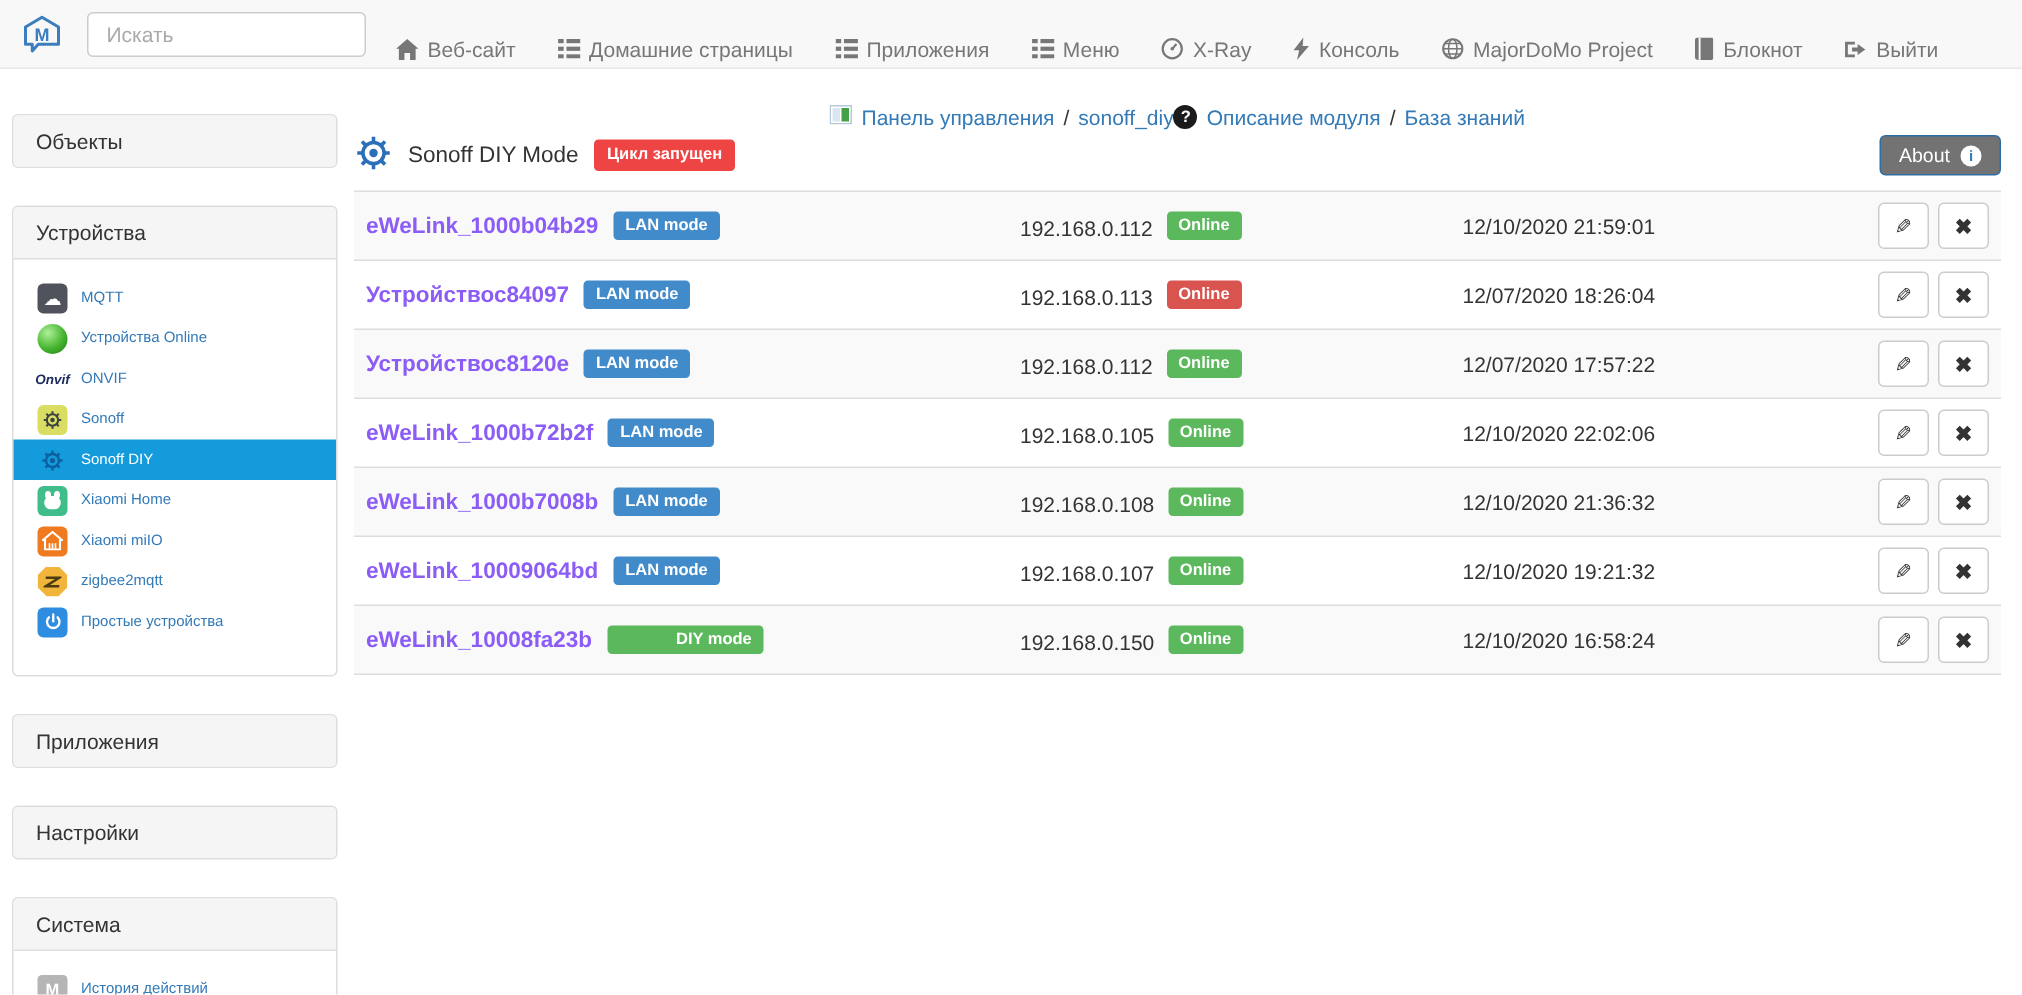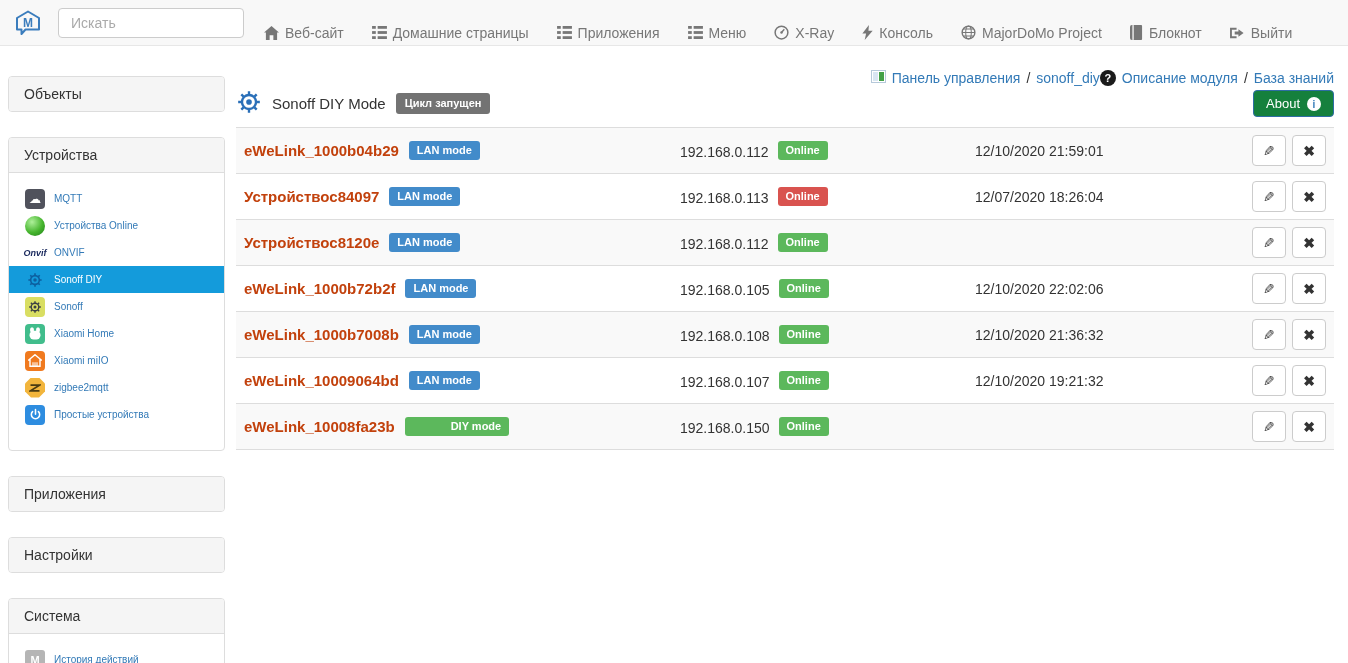--- a/index.html
+++ b/index.html
@@ -57,52 +57,52 @@
   .ic-miio { background: #f07a1f; }
   .ic-z2m { background: #f2b53c; border-radius: 0;
     clip-path: polygon(30% 0,70% 0,100% 30%,100% 70%,70% 100%,30% 100%,0% 70%,0% 30%); }
   .ic-simple { background: #2e8de0; }
   .ic-history { background: #b5b5b5; color: #fff; font-weight: bold; font-size: 11px; border-radius: 3px; }
   .ic-connect { border-radius: 50%; background: radial-gradient(circle at 35% 30%, #9cc8ef 0%, #3a7bc4 55%, #16458c 100%); }
   .ic-plain { background: transparent; }
 
   
   .main { flex: 1; padding: 24px 14px 0 11px; min-width: 0; }
-  .crumb-row { display: flex; justify-content: flex-end; align-items: center; }
+  .crumb-row { display: flex; justify-content: center; align-items: center; }
   .crumbs, .help-links { display: flex; align-items: center; gap: 6px; }
   .link { color: #337ab7; text-decoration: none; cursor: pointer; }
   .sep { color: #333; }
   .q-icon {
     width: 16px; height: 16px; border-radius: 50%; background: #1b1b1b; color: #fff;
     font-size: 11px; font-weight: bold; display: inline-flex; align-items: center; justify-content: center;
   }
   .title-row { display: flex; justify-content: space-between; align-items: center; margin-top: 3px; }
   .title-left { display: flex; align-items: center; gap: 10px; }
   .page-title { font-size: 15px; color: #333; }
   .label {
     color: #fff; font-weight: bold; font-size: 11px; padding: 3px 8px;
     border-radius: 3px; white-space: nowrap; display: inline-block; line-height: 1.2;
   }
-  .run-badge { background: #737373; font-size: 11px; padding: 4px 9px; }
+  .run-badge { background: #ef4444; font-size: 11px; padding: 4px 9px; }
   .btn-about {
-    background: #15803d; border: 1px solid #2e6da4; color: #fff; border-radius: 4px;
+    background: #737373; border: 1px solid #2e6da4; color: #fff; border-radius: 4px;
     padding: 5px 12px; font-size: 13px; display: flex; align-items: flex-end; gap: 7px;
     cursor: pointer; font-family: inherit;
   }
   .info-circle {
     width: 14px; height: 14px; background: #fff; color: #337ab7; border-radius: 50%;
     font-size: 10px; font-weight: bold; display: inline-flex; align-items: center; justify-content: center;
   }
 
   
   .device-table { margin-top: 9px; border-top: 1px solid #ddd; }
   .trow { display: flex; align-items: center; height: 46px; border-bottom: 1px solid #ddd; background: #fff; }
   .trow:nth-child(odd) { background: #f9f9f9; }
   .name-cell { flex: 0 0 444px; padding-left: 8px; display: flex; align-items: center; gap: 10px; min-width: 0; }
-  .dev-name { font-weight: bold; font-size: 15px; color: #c2410c; white-space: nowrap; }
+  .dev-name { font-weight: bold; font-size: 15px; color: #8b5cf6; white-space: nowrap; }
   .ip-cell { flex: 0 0 295px; display: flex; align-items: flex-end; gap: 9px; }
   .time-cell { flex: 0 0 270px; }
   .actions-cell { flex: 1; display: flex; justify-content: flex-end; gap: 6px; padding-right: 8px; }
   .mode-badge[data-type="lan"] { background: #428bca; }
   .mode-badge[data-type="diy"] { background: #5cb85c; padding-left: 46px; }
   .status-badge[data-type="online"] { background: #5cb85c; }
   .status-badge[data-type="offline"] { background: #d9534f; }
   .icon-btn {
     width: 34px; height: 31px; background: #fff; border: 1px solid #ccc; border-radius: 4px;
     display: flex; align-items: center; justify-content: center; font-size: 14px; color: #333;
@@ -242,47 +242,47 @@
               <span class="app-icon ic-online"></span>
             </span>
           <span class="side-label">Устройства Online</span>
         </div>
         <div class="side-item">
           <span class="icon-slot">
               <span class="app-icon ic-onvif">Onvif</span>
             </span>
           <span class="side-label">ONVIF</span>
         </div>
+        <div class="side-item">
+          <span class="icon-slot">
+              <span class="app-icon ic-sonoff">
+            <svg width="14" height="14" viewBox="0 0 24 24">
+                  <g stroke="#3c4043" fill="none" stroke-width="2.4">
+                    <circle cx="12" cy="12" r="6.5"></circle>
+                    <path d="M12 2v3M12 19v3M2 12h3M19 12h3M4.9 4.9l2.1 2.1M17 17l2.1 2.1M4.9 19.1L7 17M17 7l2.1-2.1"></path>
+                  </g>
+                  <circle cx="12" cy="12" r="2.6" fill="#3c4043"></circle>
+                </svg>
+          </span>
+            </span>
+          <span class="side-label">Sonoff</span>
+        </div>
         <div class="side-item active">
           <span class="icon-slot">
               <span class="app-icon ic-sonoff-active">
             <svg width="16" height="16" viewBox="0 0 24 24">
                   <g stroke="#0d5f9f" fill="none" stroke-width="2.4">
                     <circle cx="12" cy="12" r="6.5"></circle>
                     <path d="M12 2v3M12 19v3M2 12h3M19 12h3M4.9 4.9l2.1 2.1M17 17l2.1 2.1M4.9 19.1L7 17M17 7l2.1-2.1"></path>
                   </g>
                   <circle cx="12" cy="12" r="2.6" fill="#0d5f9f"></circle>
                 </svg>
           </span>
             </span>
           <span class="side-label">Sonoff DIY</span>
-        </div>
-        <div class="side-item">
-          <span class="icon-slot">
-              <span class="app-icon ic-sonoff">
-            <svg width="14" height="14" viewBox="0 0 24 24">
-                  <g stroke="#3c4043" fill="none" stroke-width="2.4">
-                    <circle cx="12" cy="12" r="6.5"></circle>
-                    <path d="M12 2v3M12 19v3M2 12h3M19 12h3M4.9 4.9l2.1 2.1M17 17l2.1 2.1M4.9 19.1L7 17M17 7l2.1-2.1"></path>
-                  </g>
-                  <circle cx="12" cy="12" r="2.6" fill="#3c4043"></circle>
-                </svg>
-          </span>
-            </span>
-          <span class="side-label">Sonoff</span>
         </div>
         <div class="side-item">
           <span class="icon-slot">
               <span class="app-icon ic-mihome">
             <svg width="14" height="13" viewBox="0 0 14 13" fill="#fff">
                   <ellipse cx="4" cy="3" rx="2" ry="2.7"></ellipse>
                   <ellipse cx="10" cy="3" rx="2" ry="2.7"></ellipse>
                   <rect x="1.5" y="3.7" width="11" height="8.8" rx="4.2"></rect>
                 </svg>
           </span>
@@ -447,20 +447,21 @@
 
   <div class="trow">
     <div class="name-cell">
       <span class="dev-name">Устройствос8120e</span>
       <span class="label mode-badge" data-type="lan">LAN mode</span>
     </div>
     <div class="ip-cell">
       <span>192.168.0.112</span>
       <span class="label status-badge" data-type="online">Online</span>
     </div>
+    <div class="time-cell">12/07/2020 17:57:22</div>
     <div class="actions-cell">
       <button class="icon-btn">
               <span class="pencil">✎</span>
             </button>
       <button class="icon-btn">
               <span class="x-glyph">✖</span>
             </button>
     </div>
   </div>
 
@@ -526,20 +527,21 @@
 
   <div class="trow">
     <div class="name-cell">
       <span class="dev-name">eWeLink_10008fa23b</span>
       <span class="label mode-badge" data-type="diy">DIY mode</span>
     </div>
     <div class="ip-cell">
       <span>192.168.0.150</span>
       <span class="label status-badge" data-type="online">Online</span>
     </div>
+    <div class="time-cell">12/10/2020 16:58:24</div>
     <div class="actions-cell">
       <button class="icon-btn">
               <span class="pencil">✎</span>
             </button>
       <button class="icon-btn">
               <span class="x-glyph">✖</span>
             </button>
     </div>
   </div>
 </div>

